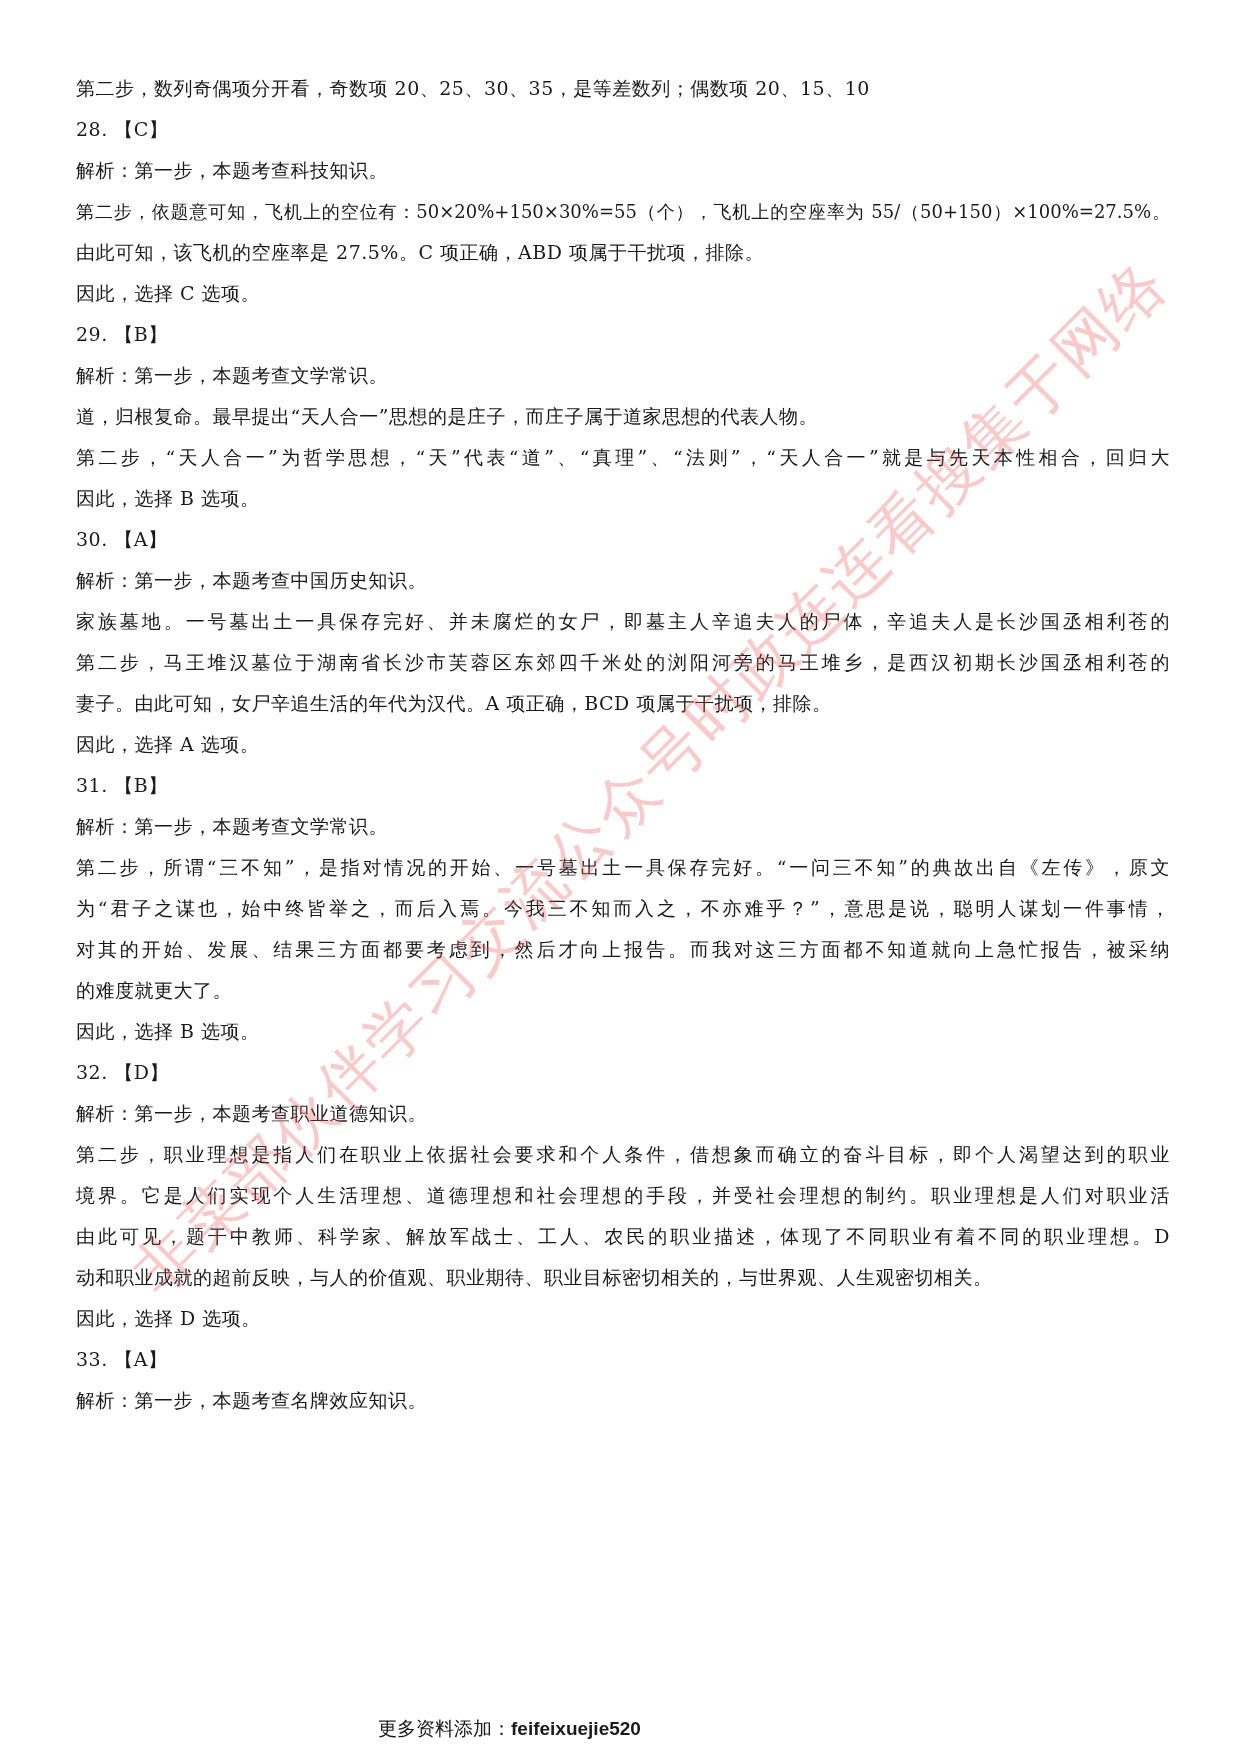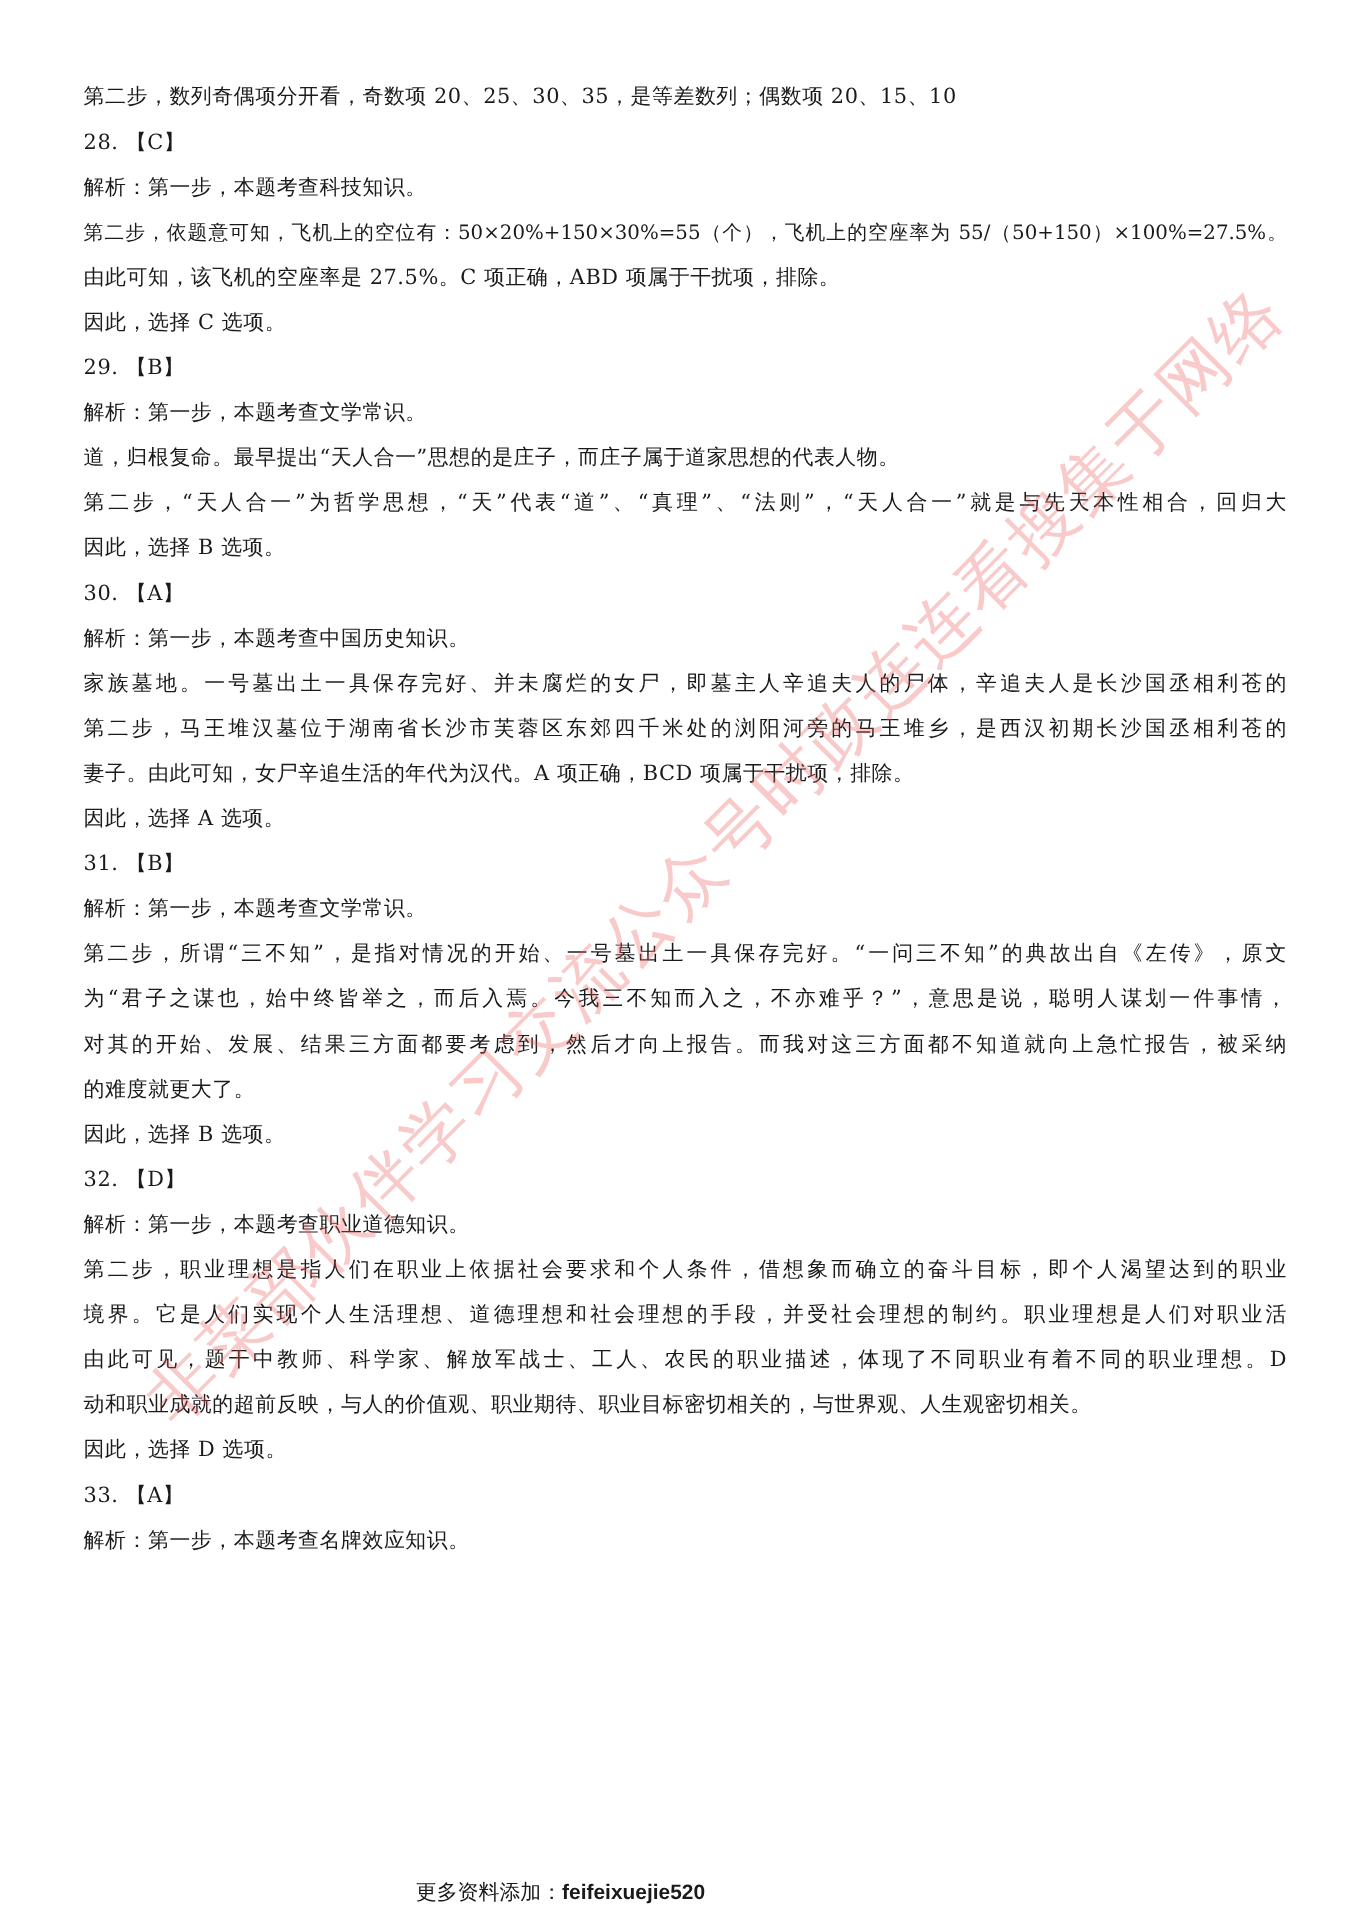--- a/index.html
+++ b/index.html
@@ -28,21 +28,21 @@
     .line.justify {
       text-align: justify;
       text-align-last: justify;
       width: 1094px;
     }
     .footer {
       position: absolute;
       left: 378px;
       top: 1708px;
       font-size: 19px;
-      line-height: 25px;
+      line-height: 41px;
       white-space: nowrap;
     }
     .footer .handle {
       font-family: "Liberation Sans", "DejaVu Sans", sans-serif;
       font-weight: bold;
       font-size: 19px;
     }
     .watermark {
       position: absolute;
       left: -90px;

